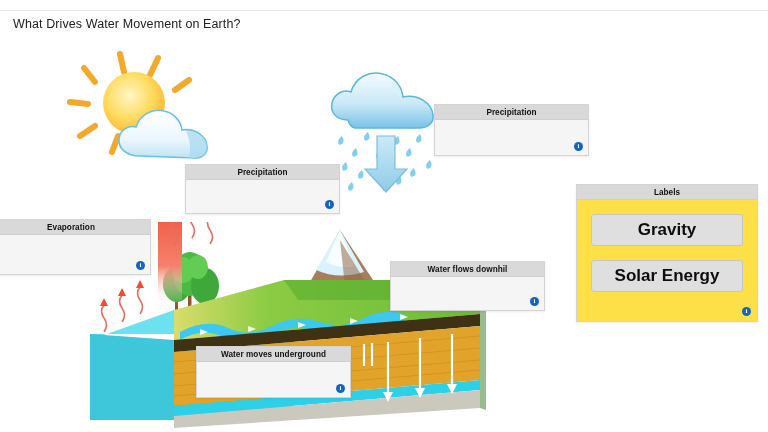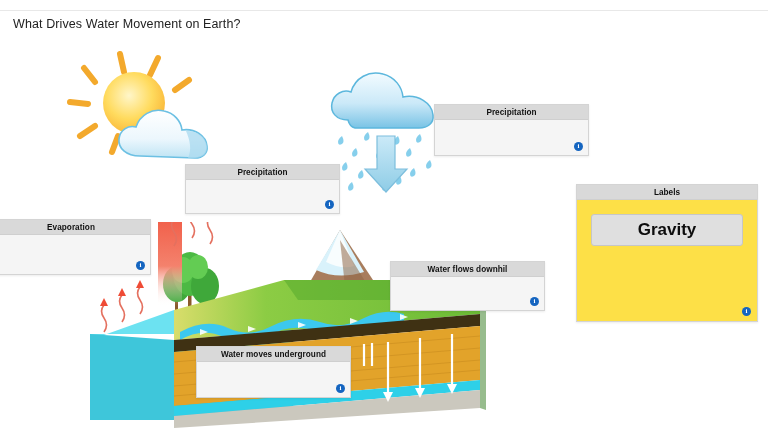--- a/index.html
+++ b/index.html
@@ -321,17 +321,18 @@
       <div class="info-icon">i</div>
     </div>
   </div>
 
   <div class="labels-panel">
     <div class="labels-head">
       <span>Labels</span>
     </div>
     <div class="labels-body">
       <div class="label-chip">Gravity</div>
+      <div class="label-chip">Solar Energy</div>
       <div class="info-icon" style="right:6px; bottom:5px;">i</div>
     </div>
   </div>
 
 </div>
 
 </body></html>

